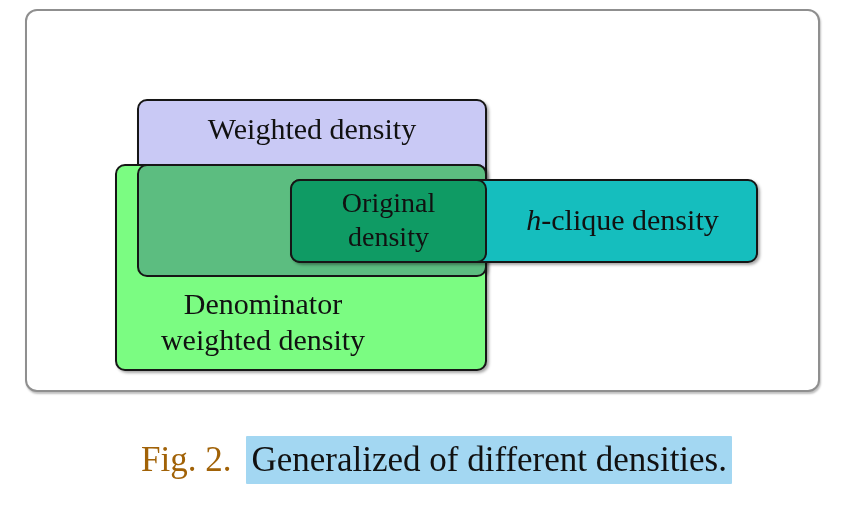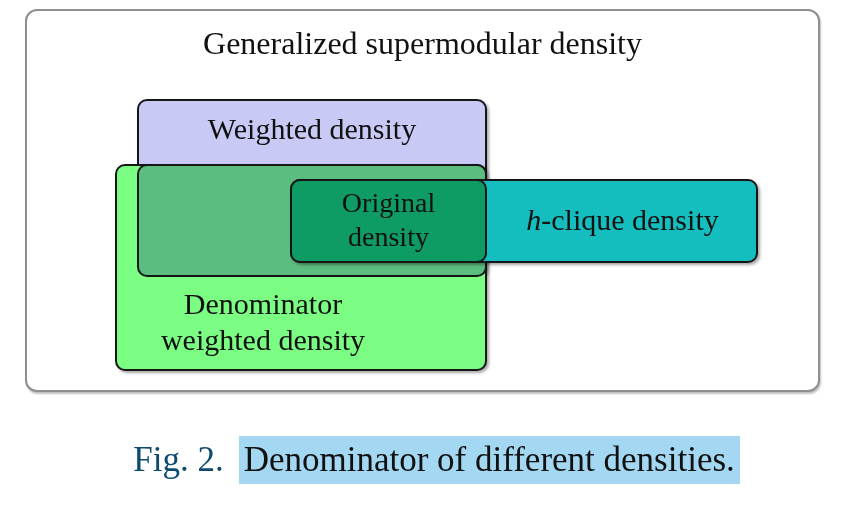--- a/index.html
+++ b/index.html
@@ -57,21 +57,20 @@
     white-space: pre;
   }
 </style>
 </head>
 <body>
 
 <div class="stage">
 
   <div class="abs outer-box" style="border-color: rgb(143, 143, 143);"></div>
 
-  <div class="abs lbl title-lbl">Generalized supermodular density</div>
 
   <div class="abs set-box weighted-box" style="background-color: rgb(201, 201, 245); border-color: rgb(22, 22, 22);"></div>
 
   <div class="abs set-box denominator-box" style="background-color: rgb(123, 252, 130); border-color: rgb(22, 22, 22);"></div>
 
   <div class="abs set-box overlap-box" style="background-color: rgb(92, 189, 128); border-color: rgb(22, 22, 22);"></div>
 
   <div class="abs set-box hclique-box" style="background-color: rgb(21, 190, 190); border-color: rgb(22, 22, 22);"></div>
 
   <div class="abs set-box original-box" style="background-color: rgb(15, 155, 100); border-color: rgb(22, 22, 22);"></div>
@@ -84,17 +83,17 @@
   </div>
 
   <div class="abs lbl hclique-lbl"><i>h</i><span>-clique density</span></div>
 
   <div class="abs lbl denominator-lbl">
     <div>Denominator</div>
     <div>weighted density</div>
   </div>
 
   <div class="abs caption-row">
-    <span class="caption-prefix" style="color: #0c4a6e; margin-left: 28px;">Fig. 2.</span>
-    <span class="caption-highlight" style="background-color: rgb(163, 215, 242); color: rgb(17, 17, 17);">Denominator of different densities.</span>
+    <span class="caption-prefix" style="color: #a16207; margin-left: 28px;">Fig. 2.</span>
+    <span class="caption-highlight" style="background-color: rgb(163, 215, 242); color: rgb(17, 17, 17);">Generalized of different densities.</span>
   </div>
 
 </div>
 
 </body></html>

